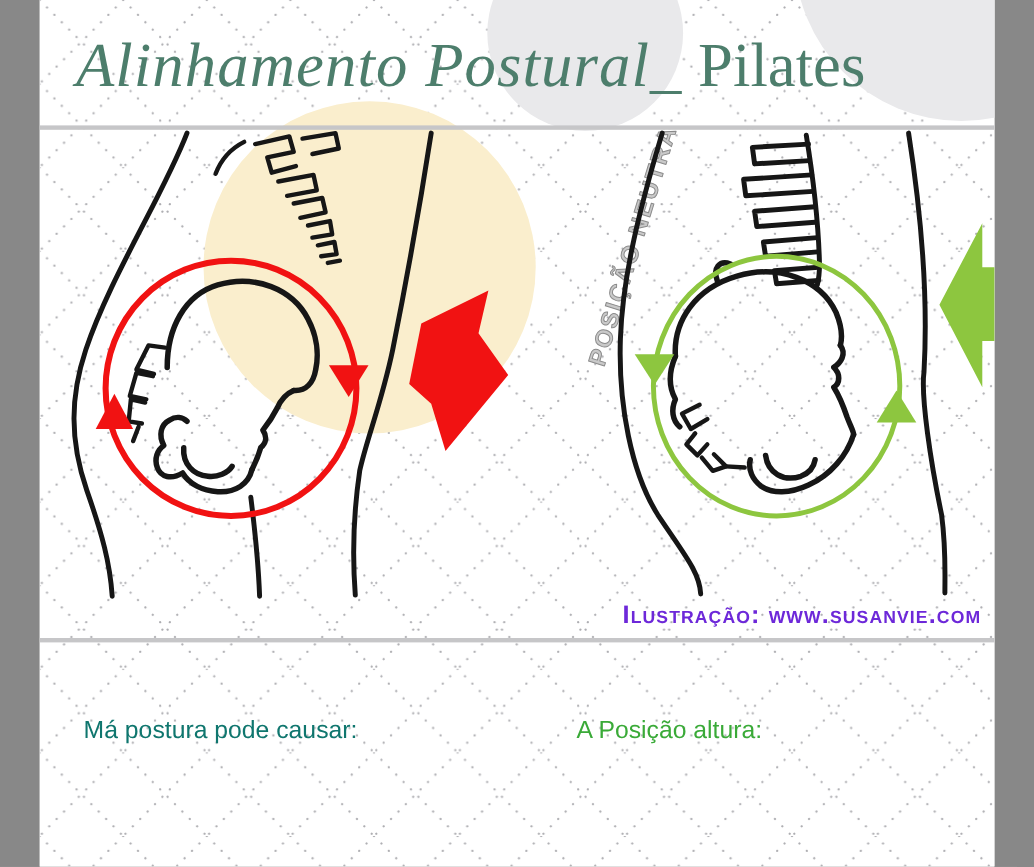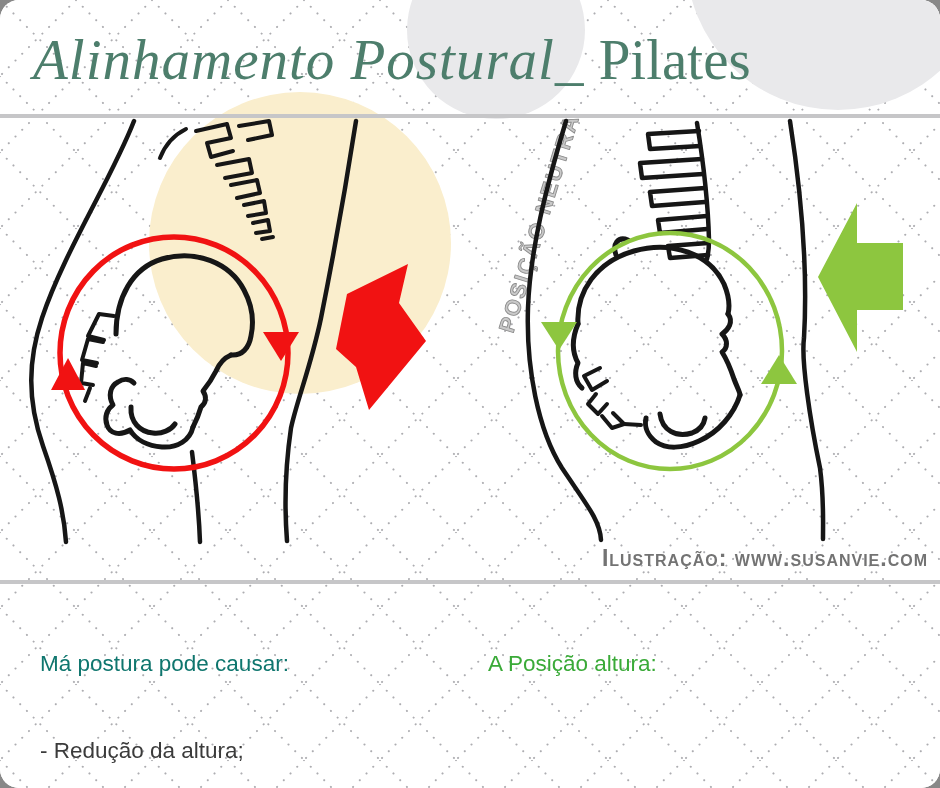--- a/index.html
+++ b/index.html
@@ -1,34 +1,33 @@
 <!DOCTYPE html>
 <html><head>
 <meta charset="utf-8">
 <style>
   html,body{margin:0;padding:0;background:#888;}
   .canvas{
-    position:relative;width:940px;height:788px;margin:0 auto;
+    position:relative;width:868px;height:788px;margin:0 auto;
     background:#ffffff;overflow:hidden;
     font-family:"Liberation Sans", sans-serif;
-    border-radius:19px;
   }
   .layer{position:absolute;left:0;top:0;width:940px;height:788px;pointer-events:none;}
   .divider{position:absolute;left:0;width:940px;height:4px;background:#c6c6c8;}
   .divider.top{top:114px;}
   .divider.bottom{top:580px;}
   .title-row{
     position:absolute;left:33px;top:24px;white-space:nowrap;
     color:#4d7e6c;font-size:57px;line-height:1.25;
   }
   .title-italic{font-family:"Liberation Serif", serif;font-style:italic;font-weight:500;letter-spacing:1px;}
   .title-regular{font-family:"Liberation Serif", serif;font-style:normal;font-weight:400;}
   .attribution{
     position:absolute;right:12px;top:545px;
-    color:#737373;font-size:23px;font-weight:700;
+    color:#6d28d9;font-size:23px;font-weight:700;
     font-variant:small-caps;letter-spacing:1px;white-space:nowrap;
   }
   .notes{position:absolute;top:591px;left:0;width:940px;}
   .note-col{position:absolute;top:0;font-size:22.5px;line-height:29px;color:#3b3b3b;white-space:pre-wrap;}
   .note-col.left{left:40px;width:440px;}
   .note-col.right{left:488px;width:445px;}
   .note-heading.red{color:#0f766e;}
   .note-heading.green{color:#3aaa38;}
   svg text.overlay-label{
     font-family:"Liberation Sans", sans-serif;font-weight:700;
@@ -130,21 +129,20 @@
         <polygon points="818,277 857,203 857,243 903,243 903,310 857,310 857,352" fill="#8dc63f" stroke="none"></polygon>
       </g>
     </g>
   </svg>
 
   <div class="attribution">Ilustração: www.susanvie.com</div>
 
   <div class="notes">
     <div class="note-col left">
       <div class="note-heading red">Má postura pode causar:</div>
-      <div>- Redução da altura;</div>
       
       
       
       
     </div>
     <div class="note-col right">
       <div class="note-heading green">A Posição altura:</div>
       
       
       

